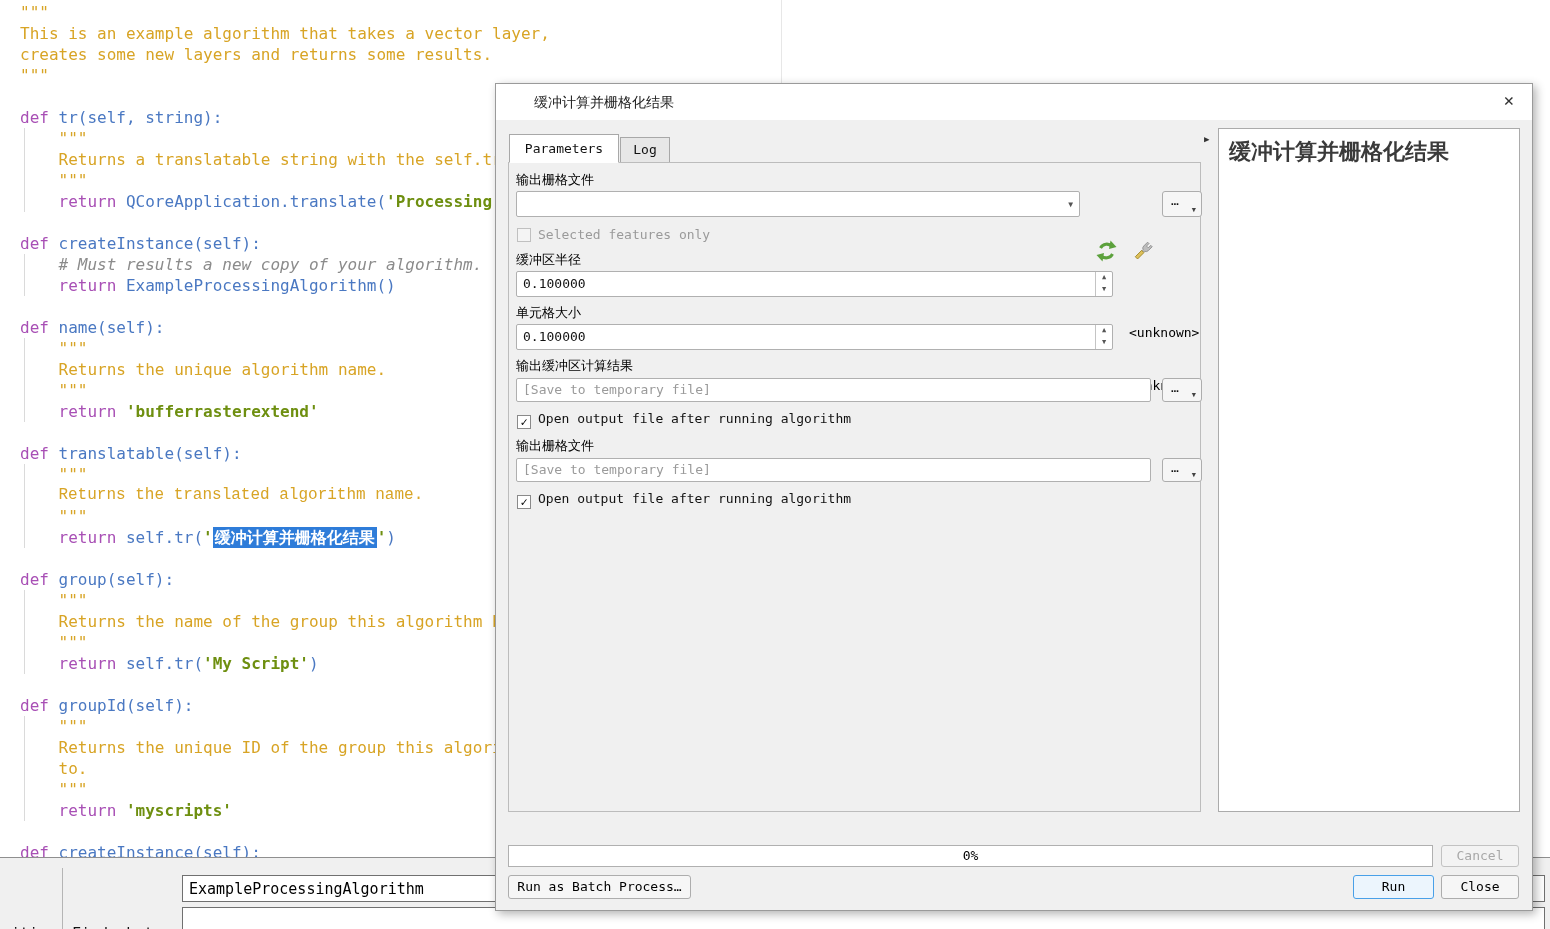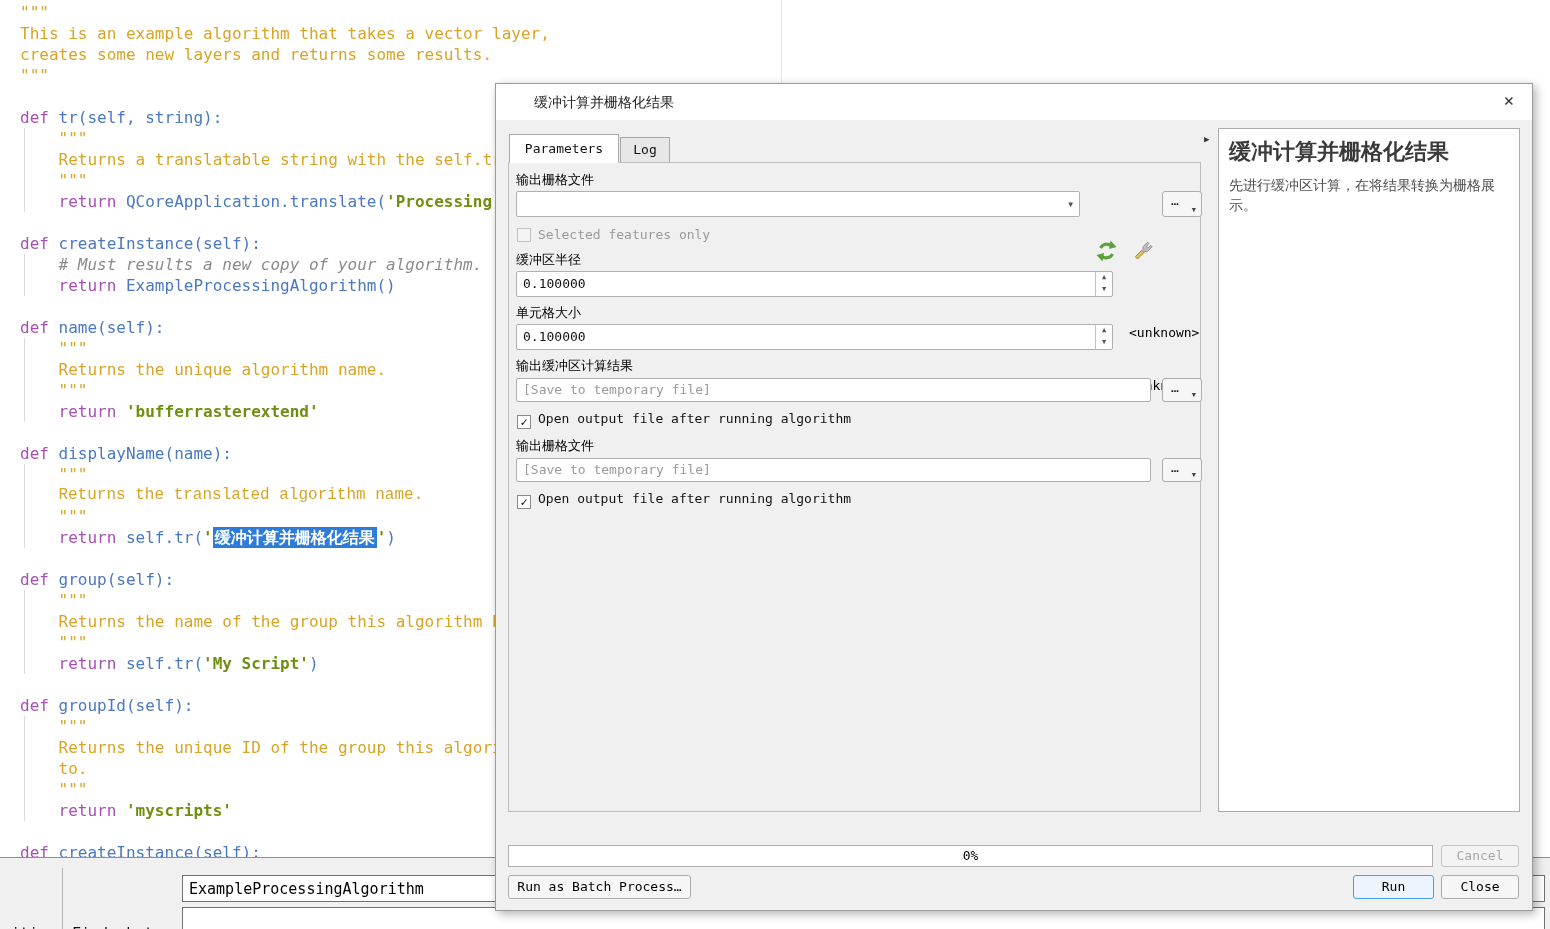--- a/index.html
+++ b/index.html
@@ -107,21 +107,21 @@
       <div class="code-line" style="top: 233px;"><span class="seg-k">def</span><span class="seg-n"> createInstance(self):</span></div>
       <div class="code-line" style="top: 254px;"><span class="seg-c">    # Must results a new copy of your algorithm.</span></div>
       <div class="code-line" style="top: 275px;"><span class="seg-n">    </span><span class="seg-k">return</span><span class="seg-n"> ExampleProcessingAlgorithm()</span></div>
       <div class="code-line" style="top: 296px;"></div>
       <div class="code-line" style="top: 317px; text-align: center;"><span class="seg-k">def</span><span class="seg-n"> name(self):</span></div>
       <div class="code-line" style="top: 338px;"><span class="seg-d">    """</span></div>
       <div class="code-line" style="top: 359px;"><span class="seg-d">    Returns the unique algorithm name.</span></div>
       <div class="code-line" style="top: 380px;"><span class="seg-d">    """</span></div>
       <div class="code-line" style="top: 401px;"><span class="seg-n">    </span><span class="seg-k">return</span><span class="seg-n"> </span><span class="seg-s">'bufferrasterextend'</span></div>
       <div class="code-line" style="top: 422px;"></div>
-      <div class="code-line" style="top: 443px;"><span class="seg-k">def</span><span class="seg-n"> displayName(name):</span></div>
+      <div class="code-line" style="top: 443px;"><span class="seg-k">def</span><span class="seg-n"> translatable(self):</span></div>
       <div class="code-line" style="top: 464px;"><span class="seg-d">    """</span></div>
       <div class="code-line" style="top: 485px; font-family: Liberation Mono, monospace;"><span class="seg-d">    Returns the translated algorithm name.</span></div>
       <div class="code-line" style="top: 506px;"><span class="seg-d">    """</span></div>
       <div class="code-line" style="top: 527px;"><span class="seg-n">    </span><span class="seg-k">return</span><span class="seg-n"> self.tr(</span><span class="seg-s">'</span><span class="seg-x">缓冲计算并栅格化结果</span><span class="seg-s">'</span><span class="seg-n">)</span></div>
       <div class="code-line" style="top: 548px;"></div>
       <div class="code-line" style="top: 569px;"><span class="seg-k">def</span><span class="seg-n"> group(self):</span></div>
       <div class="code-line" style="top: 590px;"><span class="seg-d">    """</span></div>
       <div class="code-line" style="top: 611px;"><span class="seg-d">    Returns the name of the group this algorithm belongs to.</span></div>
       <div class="code-line" style="top: 632px;"><span class="seg-d">    """</span></div>
       <div class="code-line" style="top: 653px;"><span class="seg-n">    </span><span class="seg-k">return</span><span class="seg-n"> self.tr(</span><span class="seg-s">'My Script'</span><span class="seg-n">)</span></div>
@@ -246,21 +246,20 @@
 
     <div class="chkrow" style="top:328px">
       <span class="chkbox">✓</span><span class="chklabel">Open output file after running algorithm</span>
     </div>
   </div>
 
   <div id="collapse-arrow">▶</div>
 
   <div id="help-panel">
     <div id="help-title">缓冲计算并栅格化结果</div>
-    <div id="help-body">先进行缓冲区计算，在将结果转换为栅格展示。</div>
   </div>
 
   <div id="progress">0%</div>
   <div class="btn" id="btn-cancel">Cancel</div>
   <div class="btn" id="btn-batch">Run as Batch Process…</div>
   <div class="btn" id="btn-run">Run</div>
   <div class="btn" id="btn-close">Close</div>
 </div>
 
 </body></html>

